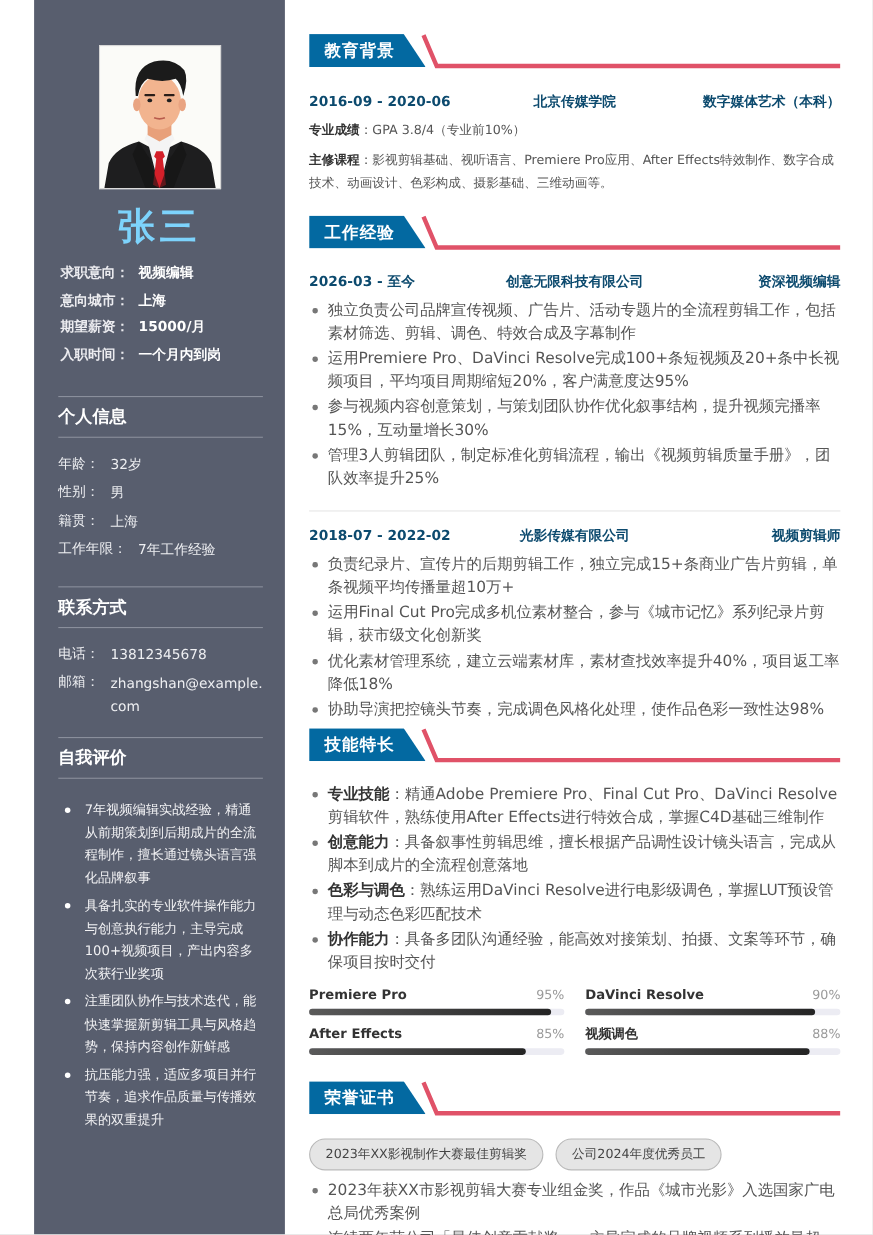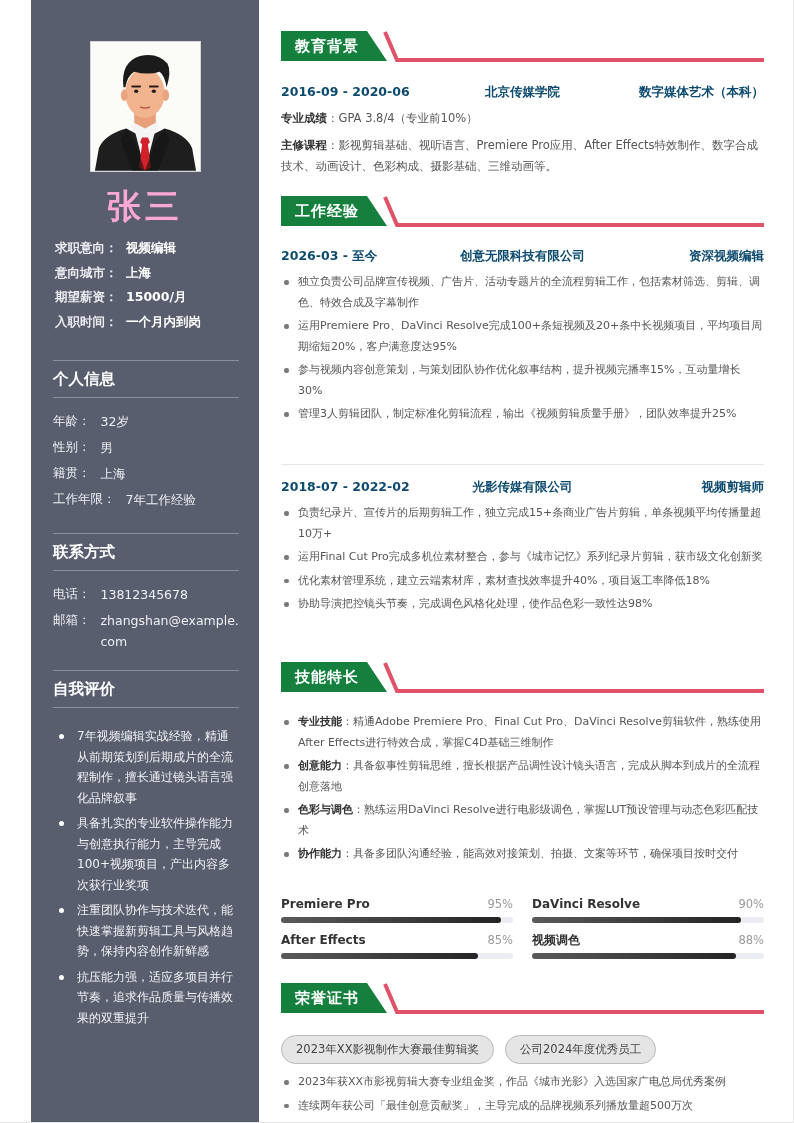--- a/index.html
+++ b/index.html
@@ -5,51 +5,51 @@
   * { box-sizing: border-box; margin: 0; padding: 0; }
   html, body { width: 794px; height: 1123px; background: #ffffff; overflow: hidden; }
   body { font-family: "DejaVu Sans", "Liberation Sans", sans-serif; color: #333; position: relative; }
 
   .page { position: absolute; left: 0; top: 0; width: 794px; height: 1123px; border-right: 1px solid #e8e8e8; border-bottom: 1px solid #e4e4e4; }
 
   
   .sidebar { position: absolute; left: 31px; top: 0; width: 228px; height: 1122px; background: #585e6e; color: #f2f3f6; }
   .photo { position: absolute; left: 59px; top: 41px; width: 111px; height: 131px; border: 1px solid #d6d6d6; background: #fbfbf9; overflow: hidden; }
   .photo svg { display: block; width: 100%; height: 100%; }
-  .name { position: absolute; left: 0; top: 182px; width: 228px; text-align: center; font-size: 34px; font-weight: bold; color: #f9a8d4; letter-spacing: 4px; line-height: 48px; }
+  .name { position: absolute; left: 0; top: 182px; width: 228px; text-align: center; font-size: 34px; font-weight: bold; color: #7dd3fc; letter-spacing: 4px; line-height: 48px; }
   .intent { position: absolute; left: 24px; top: 236px; width: 190px; }
   .intent .row { display: flex; font-size: 12.5px; font-weight: bold; line-height: 24.5px; color: #ececf0; }
   .intent .row .k { width: 71px; }
   .intent .row .v { color: #ffffff; }
 
   .sb-section { position: absolute; left: 22px; width: 186px; }
   .sb-title { font-size: 15.5px; font-weight: bold; color: #ffffff; padding: 7px 0 7px 0; border-top: 1px solid #8a8f9c; border-bottom: 1px solid #8a8f9c; line-height: 22px; }
   .sb-info { padding-top: 10px; }
   .sb-info .row { display: flex; font-size: 12.5px; line-height: 26px; color: #eeeff2; }
   .sb-info .row .k { white-space: nowrap; padding-right: 10px; }
   .sb-info .row .v { word-break: break-all; line-height: 21px; padding-top: 2.5px; }
   .sb-list { list-style: none; padding: 18px 0 0 4px; }
   .sb-list li { position: relative; padding-left: 20px; font-size: 12px; line-height: 20.5px; color: #f2f2f4; margin-bottom: 5px; }
   .sb-list li::before { content: ""; position: absolute; left: 2px; top: 8px; width: 5px; height: 5px; border-radius: 50%; background: #ffffff; }
 
   
   .main { position: absolute; left: 281px; top: 0; width: 483px; }
   .sec-head { position: absolute; left: 0; width: 483px; height: 30px; }
-  .sec-head .box { position: absolute; left: 0; top: 0; height: 30px; width: 106px; background: #15803d; clip-path: polygon(0 0, 86px 0, 106px 30px, 0 30px); padding-left: 44px; }
+  .sec-head .box { position: absolute; left: 0; top: 0; height: 30px; width: 106px; background: #0369a1; clip-path: polygon(0 0, 86px 0, 106px 30px, 0 30px); padding-left: 44px; }
   .sec-head .box span { position: absolute; left: 14px; top: 0; line-height: 30px; color: #ffffff; font-size: 15px; font-weight: bold; letter-spacing: 1px; }
   .sec-head svg { position: absolute; left: 0; top: 0; }
 
   .entry-head { position: absolute; left: 0; width: 483px; display: flex; justify-content: space-between; font-size: 12.5px; font-weight: bold; color: #0c4a6e; line-height: 20px; }
   .entry-head .mid { text-align: center; flex: 1; }
   .entry-head .l { width: 150px; }
   .entry-head .r { width: 150px; text-align: right; }
   .txt { position: absolute; left: 0; width: 483px; font-size: 11.5px; line-height: 20.5px; color: #555; }
   .txt b { color: #333; }
   .bullets { position: absolute; left: 0; width: 483px; list-style: none; }
-  .bullets li { position: relative; padding-left: 17px; font-size: 11px; line-height: 20.5px; color: #555; margin-bottom: 3px; }
+  .bullets li { position: relative; padding-left: 17px; font-size: 14px; line-height: 20.5px; color: #555; margin-bottom: 3px; }
   .bullets li::before { content: ""; position: absolute; left: 3px; top: 8px; width: 4.5px; height: 4.5px; border-radius: 50%; background: #777; }
   .bullets li b { color: #333; }
   .divider { position: absolute; left: 0; width: 483px; height: 1px; background: #e6e6e6; }
 
   .skills-grid { position: absolute; left: 0; width: 483px; display: grid; grid-template-columns: 232px 232px; column-gap: 19px; row-gap: 8px; }
   .skill .top { display: flex; justify-content: space-between; font-size: 12px; line-height: 18px; }
   .skill .top .n { font-weight: bold; color: #333; }
   .skill .top .p { color: #999; font-size: 11.5px; }
   .skill .track { margin-top: 4px; height: 6px; border-radius: 3px; background: #ececf3; position: relative; }
   .skill .fill { position: absolute; left: 0; top: 0; height: 6px; border-radius: 3px; background: linear-gradient(90deg, #5a5a5a, #242424); }

